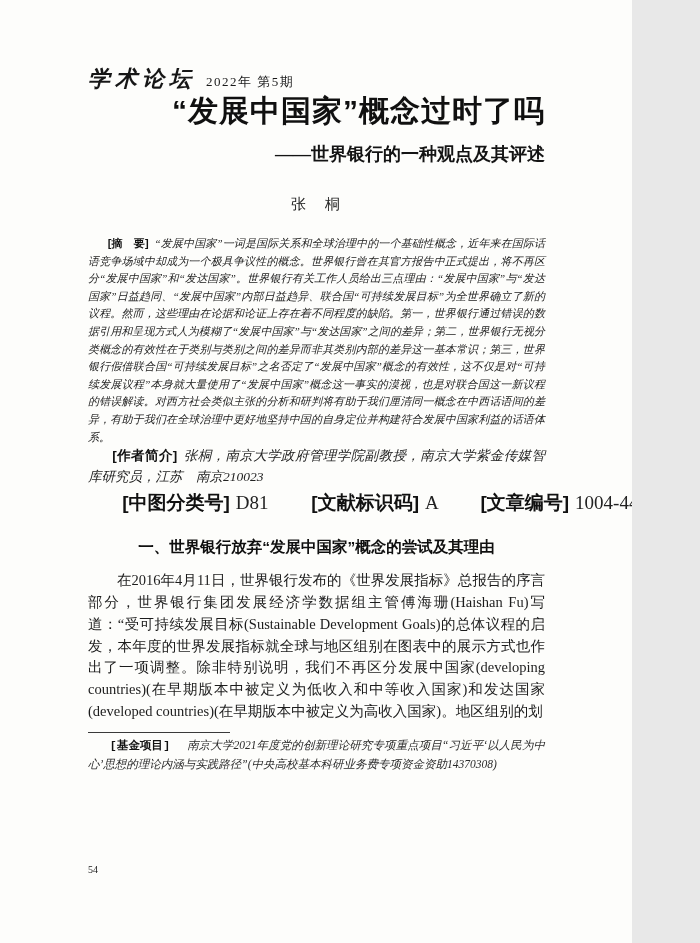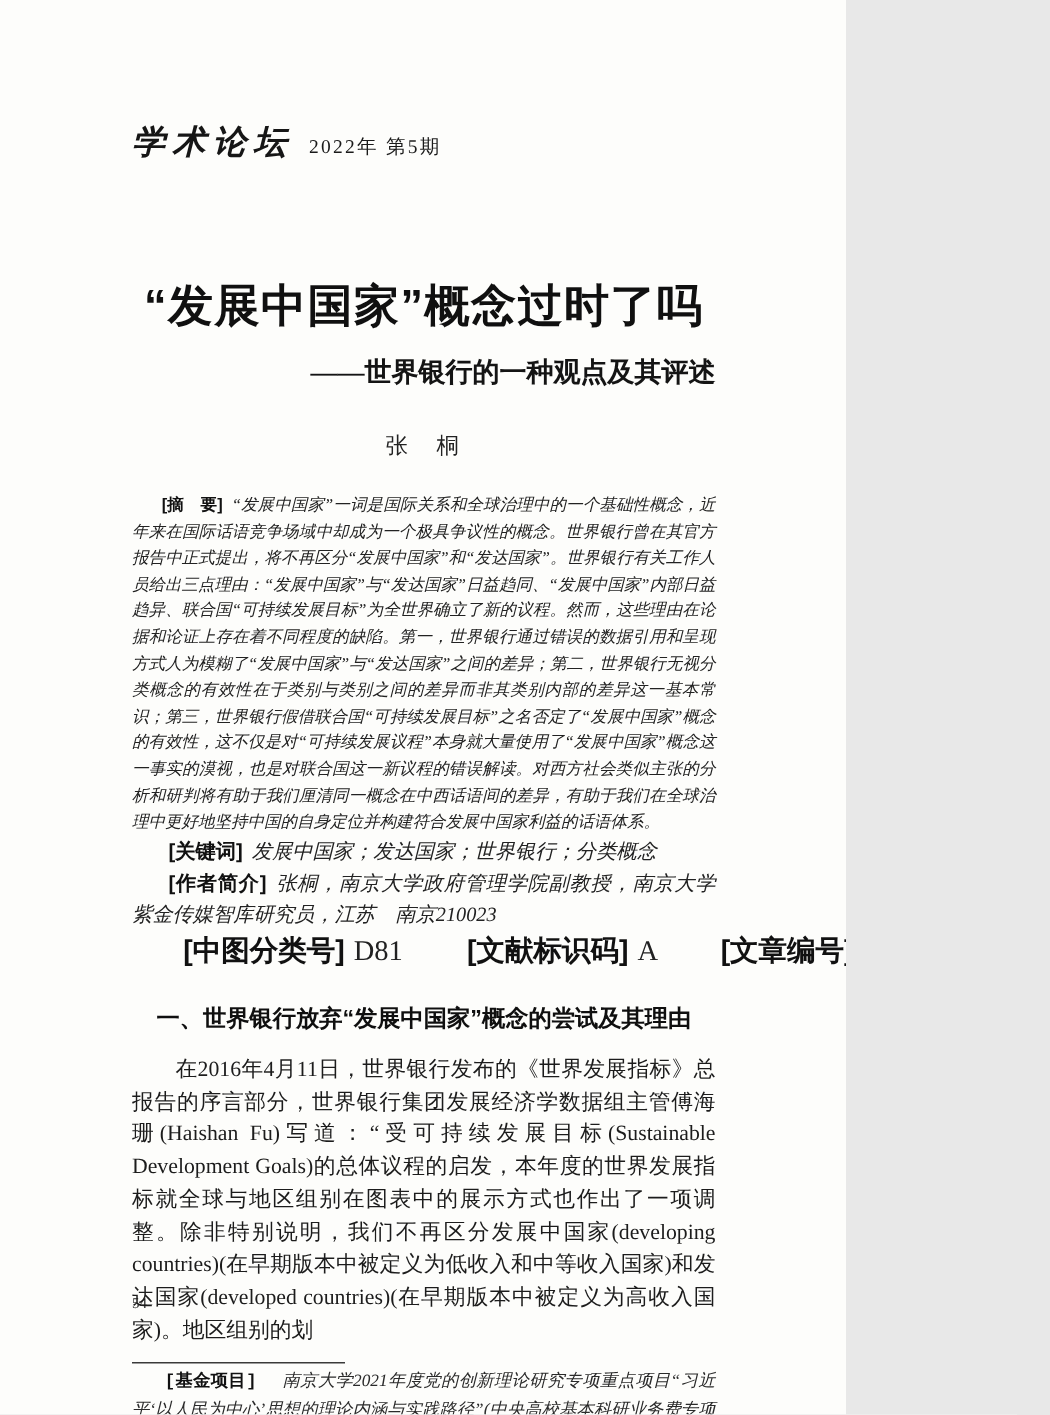--- a/index.html
+++ b/index.html
@@ -1,40 +1,40 @@
 <!DOCTYPE html>
 <html><head>
 <meta charset="utf-8">
 <style>
   * { margin:0; padding:0; box-sizing:border-box; }
   html, body { background:#e8e8e8; }
   body { width:700px; }
 
   .page {
     position:relative;
-    width:564px; height:943px;
+    width:632px; height:943px;
     background:#fdfdfb;
     color:#1f1f1f;
     font-family:"Liberation Serif", serif;
-    padding:80px 87px 0 88px;
+    padding:64px 87px 0 88px;
     overflow:hidden;
   }
 
   
   .hdr { display:flex; align-items:baseline; gap:10px; height:26px; }
   .journal-name {
     font-family:"DejaVu Serif", serif;
     font-style:italic; font-weight:700;
     font-size:22px; letter-spacing:5px; color:#161616;
   }
   .journal-issue { font-size:13px; letter-spacing:1.5px; color:#1a1a1a; }
 
   
   .title {
-    margin-top:78px; text-align:center;
+    text-align:right;
     font-family:"Liberation Sans", sans-serif;
     font-weight:700; font-size:30px; line-height:42px;
     letter-spacing:1px; color:#101010;
   }
   .subtitle {
     margin-top:9px; text-align:right;
     font-family:"Liberation Serif", serif;
     font-weight:700; font-size:18px; line-height:26px; color:#141414;
   }
   .author {
@@ -107,23 +107,20 @@
   <h1 class="title">“发展中国家”概念过时了吗</h1>
 
   <h2 class="subtitle">——世界银行的一种观点及其评述</h2>
 
   <div class="author">张　桐</div>
 
   <p class="abstract kai">
     <span class="lbl">[摘　要]</span><span>“发展中国家”一词是国际关系和全球治理中的一个基础性概念，近年来在国际话语竞争场域中却成为一个极具争议性的概念。世界银行曾在其官方报告中正式提出，将不再区分“发展中国家”和“发达国家”。世界银行有关工作人员给出三点理由：“发展中国家”与“发达国家”日益趋同、“发展中国家”内部日益趋异、联合国“可持续发展目标”为全世界确立了新的议程。然而，这些理由在论据和论证上存在着不同程度的缺陷。第一，世界银行通过错误的数据引用和呈现方式人为模糊了“发展中国家”与“发达国家”之间的差异；第二，世界银行无视分类概念的有效性在于类别与类别之间的差异而非其类别内部的差异这一基本常识；第三，世界银行假借联合国“可持续发展目标”之名否定了“发展中国家”概念的有效性，这不仅是对“可持续发展议程”本身就大量使用了“发展中国家”概念这一事实的漠视，也是对联合国这一新议程的错误解读。对西方社会类似主张的分析和研判将有助于我们厘清同一概念在中西话语间的差异，有助于我们在全球治理中更好地坚持中国的自身定位并构建符合发展中国家利益的话语体系。</span>
   </p>
 
-  <p class="meta-line kai">
-    <span class="lbl">[关键词]</span><span>发展中国家；发达国家；世界银行；分类概念</span>
-  </p>
 
   <p class="meta-line kai">
     <span class="lbl">[作者简介]</span><span>张桐，南京大学政府管理学院副教授，南京大学紫金传媒智库研究员，江苏　南京210023</span>
   </p>
 
   <p class="class-line">
     <span class="class-group">
       <span class="lbl">[中图分类号]</span><span class="class-val">D81</span>
     </span>
     <span class="class-group">

